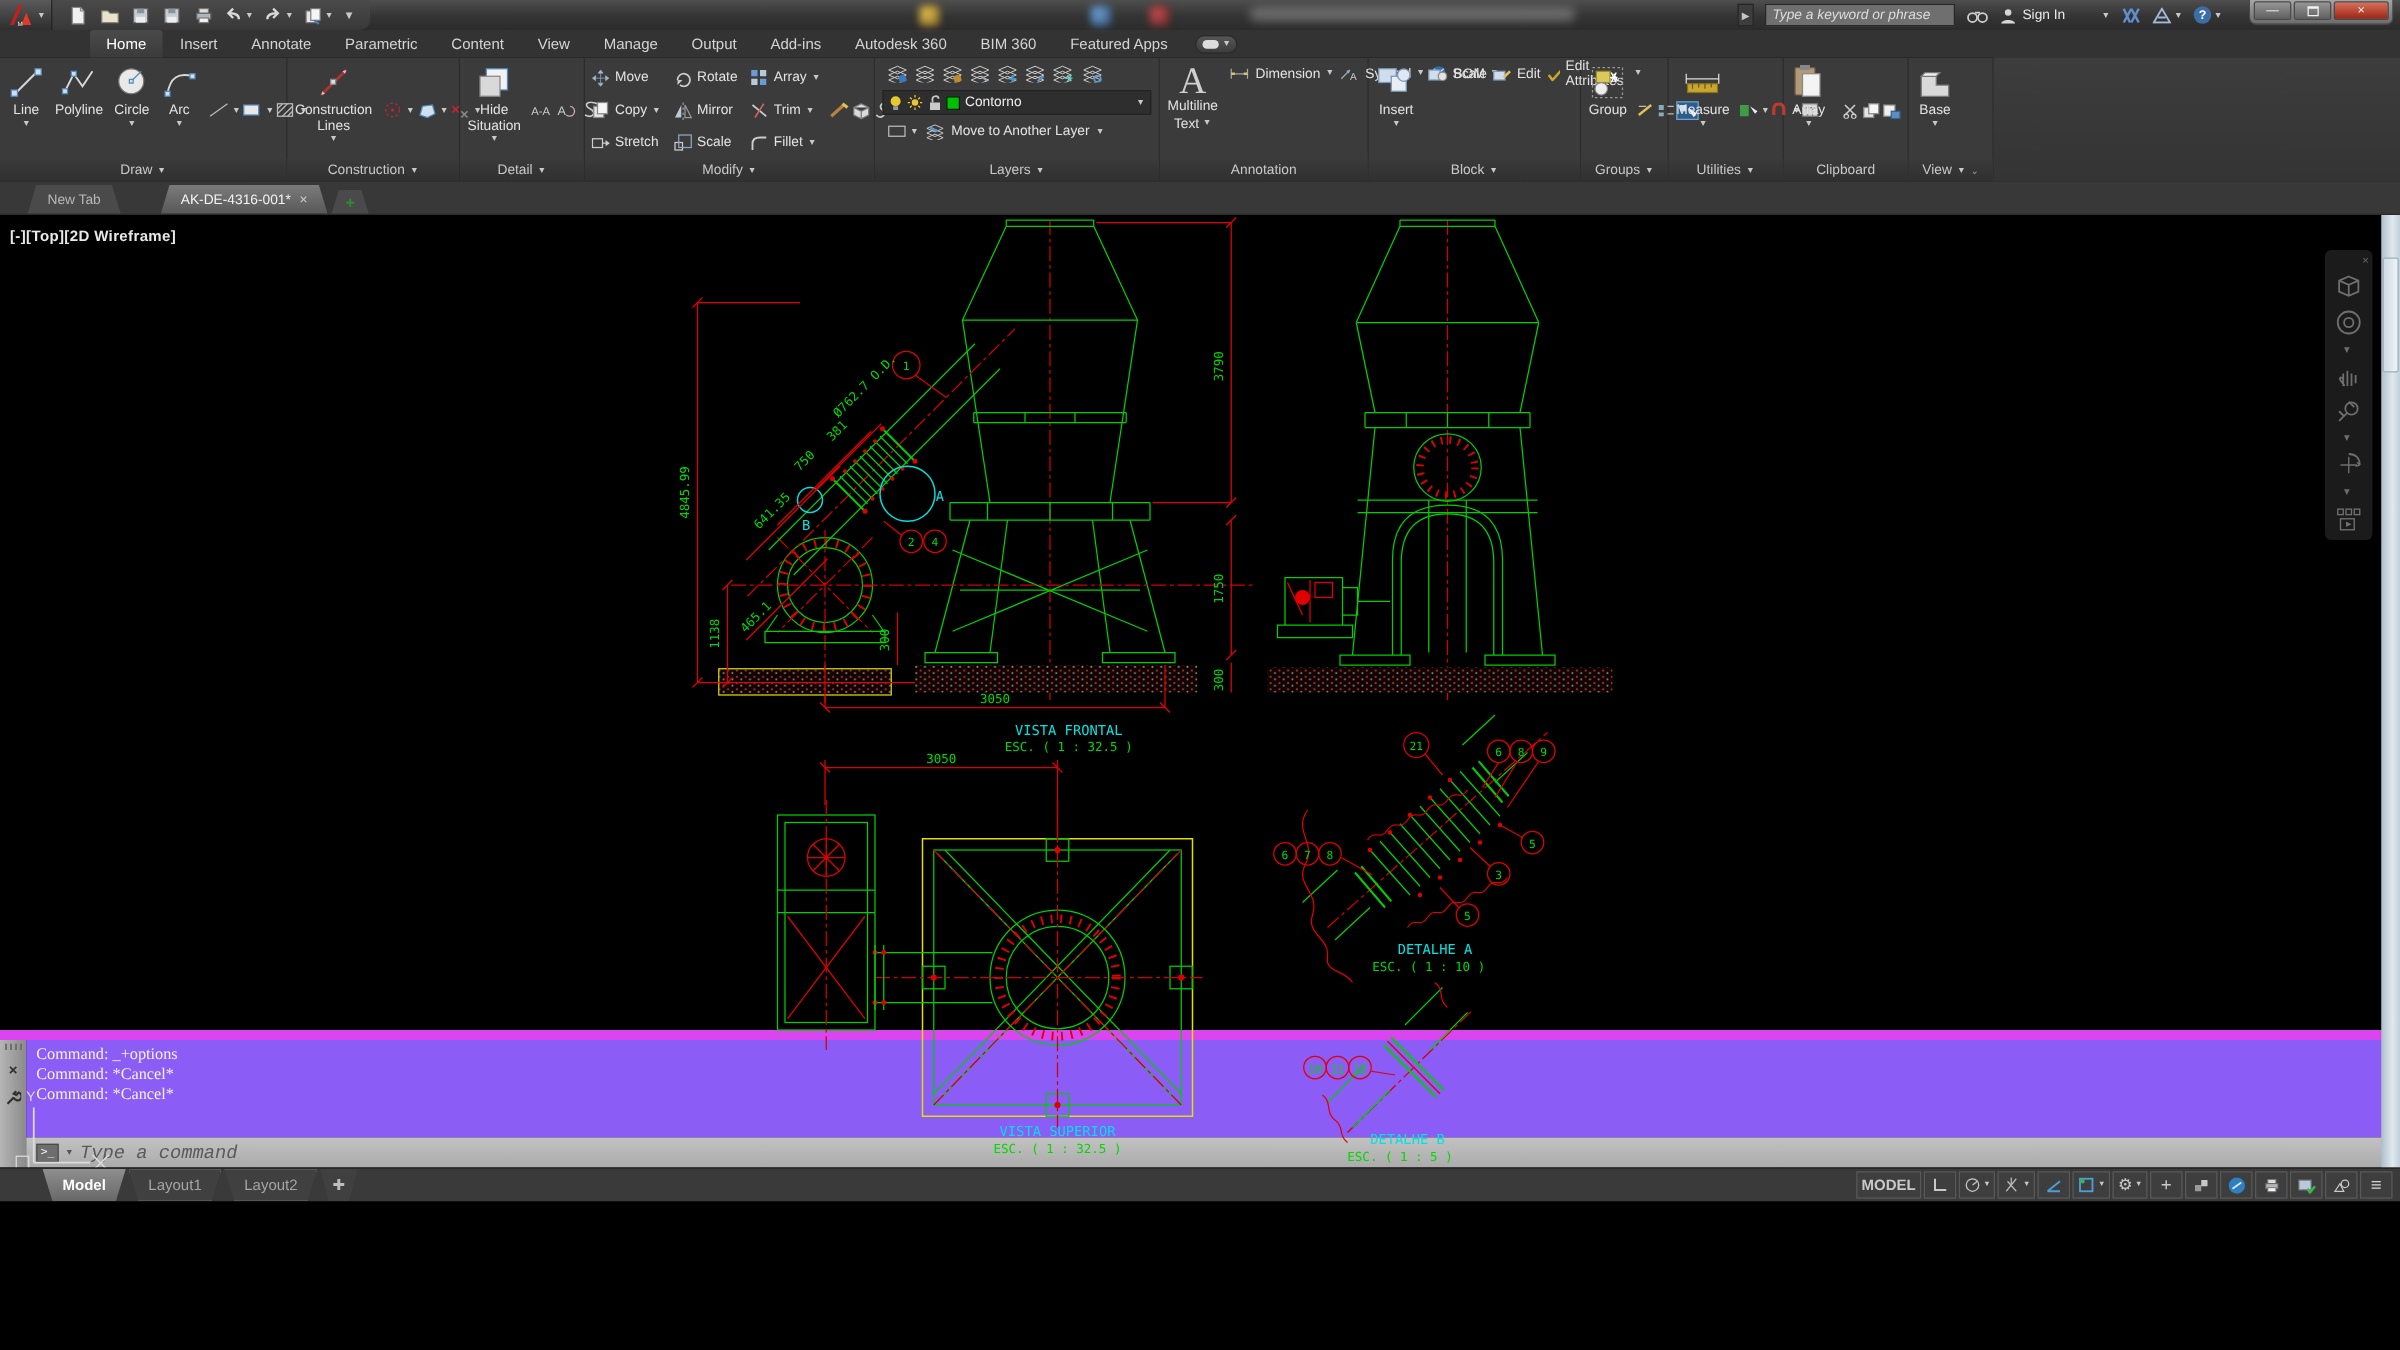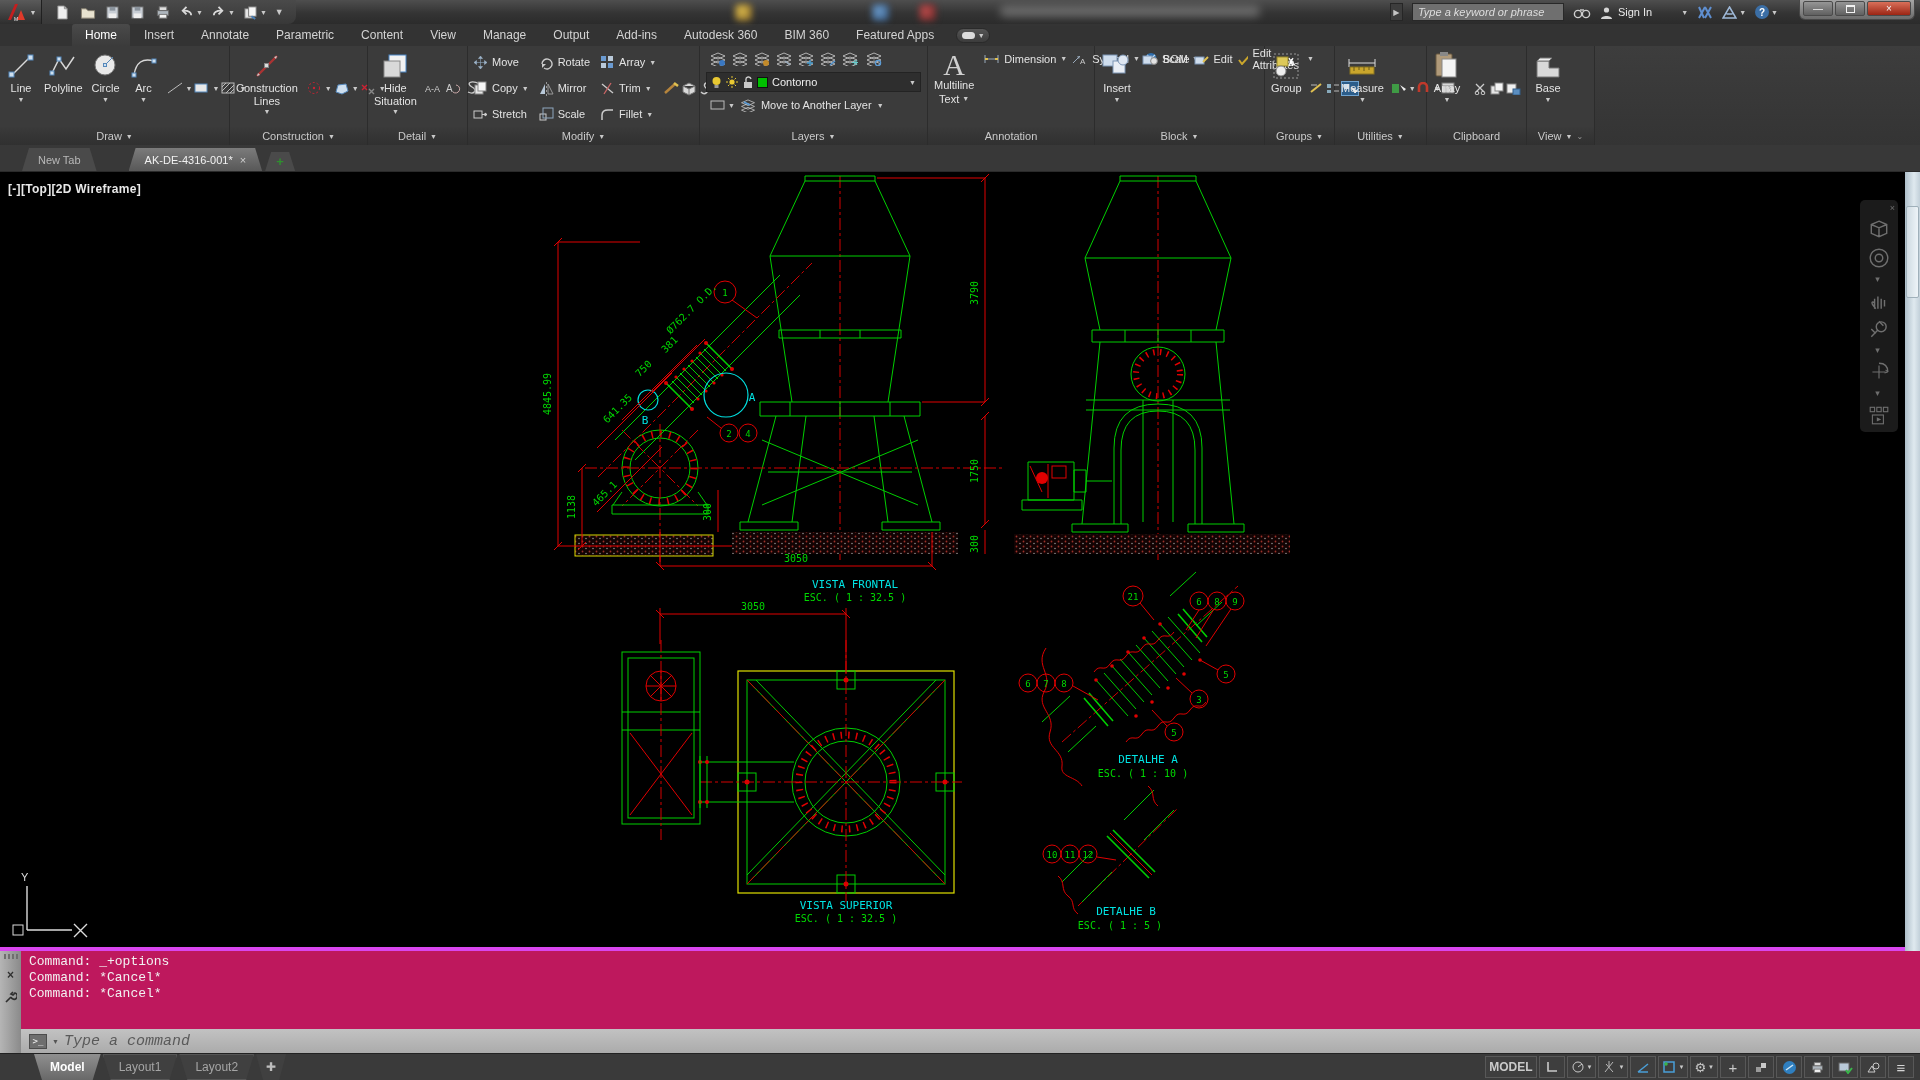--- a/index.html
+++ b/index.html
@@ -43,33 +43,33 @@
 .swatch{width:11px;height:11px;background:#00c000;border:1px solid #111}
 .lyrrow{display:flex;gap:6px;align-items:center;height:22px;padding:0 4px}
 
 .doctabs{height:27px;background:#383838;display:flex;align-items:flex-end;padding-left:22px;gap:3px;flex:none;border-bottom:1px solid #2a2a2a}
 .dtab{height:23px;display:flex;align-items:center;gap:7px;padding:0 16px;font-size:11px;clip-path:polygon(7px 0,calc(100% - 7px) 0,100% 100%,0 100%)}
 .dtab.inactive{background:#4a4a4a;color:#b8b8b8}
 .dtab.active{background:linear-gradient(#7b7b7b,#585858);color:#f2f2f2}
 .dclose{color:#cfcfcf;font-size:11px}
 .dplus{height:19px;width:30px;background:#4a4a4a;clip-path:polygon(6px 0,24px 0,30px 100%,0 100%);display:flex;align-items:center;justify-content:center;color:#2f8f2f;font-weight:bold;font-size:13px}
 
-.canvas{position:relative;height:779px;background:#000;flex:none;border-bottom:4px solid #d946ef}
+.canvas{position:relative;height:660px;background:#000;flex:none;border-bottom:8px solid #d946ef}
 .vplabel{position:absolute;left:8px;top:10px;color:#e8e8e8;font-size:12px;font-weight:bold;letter-spacing:.3px}
 .navbar{position:absolute;right:22px;top:28px;width:38px;height:232px;background:rgba(96,96,96,.28);border-radius:5px;display:flex;flex-direction:column;align-items:center;padding:4px 0;gap:6px}
 .nbx{align-self:flex-end;margin-right:3px;color:#6e6e6e;font-size:9px;line-height:1}
 .scroll{position:absolute;right:0;top:0;width:15px;height:779px;background:linear-gradient(90deg,#aebfca,#dfe9ef 60%,#c2d0d9)}
 .thumb{position:absolute;left:1px;top:34px;width:13px;height:92px;background:linear-gradient(90deg,#cfdbe2,#eef4f8);border:1px solid #9fb0ba;border-radius:2px}
 
 .cmdwin{height:102px;display:flex;flex:none;background:#262626}
 .cmdstrip{width:21px;background:linear-gradient(90deg,#b5b5b5,#8a8a8a);display:flex;flex-direction:column;align-items:center;gap:10px;padding-top:3px}
 .grip{width:14px;height:5px;background:repeating-linear-gradient(90deg,#6f6f6f 0 2px,transparent 2px 4px)}
 .cmdx{color:#303030;font-size:12px;font-weight:bold;line-height:1}
 .cmdbody{flex:1;display:flex;flex-direction:column}
-.cmdlines{flex:1;background:#be185d;color:#f2f2f2;font-family:Liberation Mono, monospace;font-size:13px;line-height:1.22;padding:3px 16px 0 8px}
+.cmdlines{flex:1;background:#8b5cf6;color:#f2f2f2;font-family:Liberation Serif, serif;font-size:13px;line-height:1.22;padding:3px 16px 0 8px}
 .cmdinput{height:24px;background:linear-gradient(#c2c2c2,#ababab);display:flex;align-items:center;gap:5px;padding-left:8px}
 .promptbox{width:18px;height:15px;background:#6e6e6e;border:1px solid #4c4c4c;color:#f0f0f0;font-size:9px;font-family:"DejaVu Sans Mono",monospace;display:flex;align-items:center;justify-content:center}
 .cmdfield{flex:1;border:0;background:transparent;font-family:Liberation Mono, monospace;font-style:italic;font-size:15px;color:#3f3f3f;outline:none}
 .cmdfield::placeholder{color:#5a5a5a}
 
 .statusbar{height:27px;background:#3a3a3a;border-top:1px solid #222;display:flex;align-items:center;flex:none;position:relative}
 .ltabs{display:flex;align-items:stretch;height:100%;padding-left:34px;gap:2px}
 .ltab{display:flex;align-items:center;padding:0 16px;font-size:12px;clip-path:polygon(0 0,100% 0,calc(100% - 8px) 100%,8px 100%)}
 .ltab.active{background:linear-gradient(#8f8f8f,#686868);color:#fff;font-weight:bold}
 .ltab.idle{background:#404040;color:#a5a5a5;box-shadow:inset 0 0 0 1px #565656}

